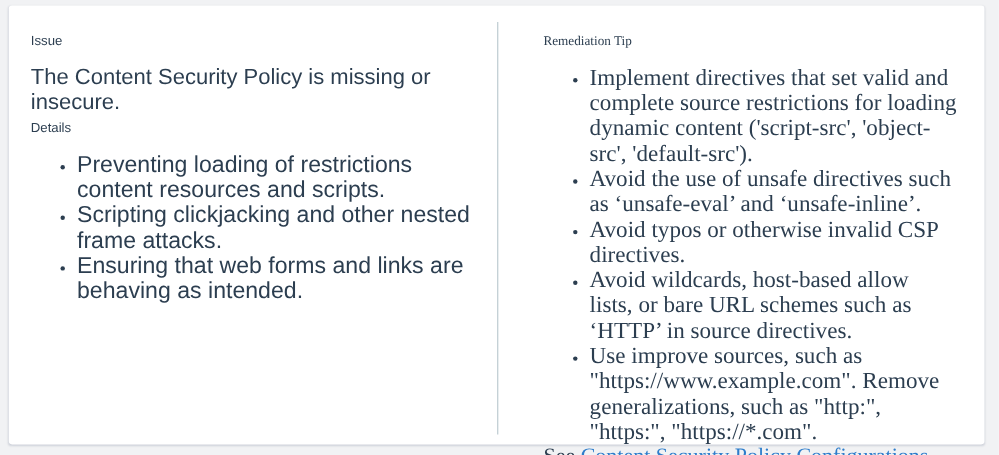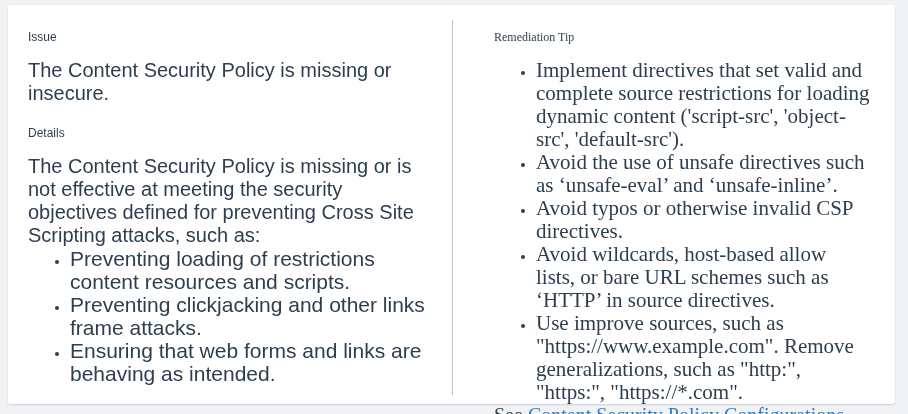--- a/index.html
+++ b/index.html
@@ -21,21 +21,21 @@
     box-sizing:border-box;
   }
   .col { box-sizing:border-box; }
   .col-left  { width:444px; padding:25px 22px 20px 20px; flex:none; }
   .divider   { width:1px; background:#b7c6cc; margin:15px 0 9px 0; flex:none; }
   .col-right { flex:1; padding:25px 25px 20px 41px;font-family:Liberation Serif, serif; }
   .section-label {
     font-size:12px; line-height:15px;
     margin:0 0 14px 0;
   }
-  .label-gap { margin-top:21px; }
+  .label-gap { margin-top:4px; }
   p.body-text {
     font-size:20px; line-height:23px;
     margin:0;
   }
   ul.bullets {
     margin:0; padding:0 0 0 42px;
     font-size:21px; line-height:23px;
     list-style:disc outside;
   }
   ul.bullets li { margin:0; padding:0; }
@@ -46,24 +46,23 @@
 </head>
 <body>
 
 <div class="card">
 
   <div class="col col-left">
     <div class="section-label">Issue</div>
     <p class="body-text">The Content Security Policy is missing or insecure.</p>
 
     <div class="section-label label-gap">Details</div>
-    <p class="body-text">The Content Security Policy is missing or is not effective at meeting the security objectives defined for preventing Cross Site Scripting attacks, such as:</p>
     <ul class="bullets">
       <li>Preventing loading of restrictions content resources and scripts.</li>
-      <li>Preventing clickjacking and other links frame attacks.</li>
+      <li>Scripting clickjacking and other nested frame attacks.</li>
       <li>Ensuring that web forms and links are behaving as intended.</li>
     </ul>
   </div>
 
   <div class="divider"></div>
 
   <div class="col col-right">
     <div class="section-label">Remediation Tip</div>
     <ul class="bullets">
       <li>Implement directives that set valid and complete source restrictions for loading dynamic content ('script-src', 'object-src', 'default-src').</li>

